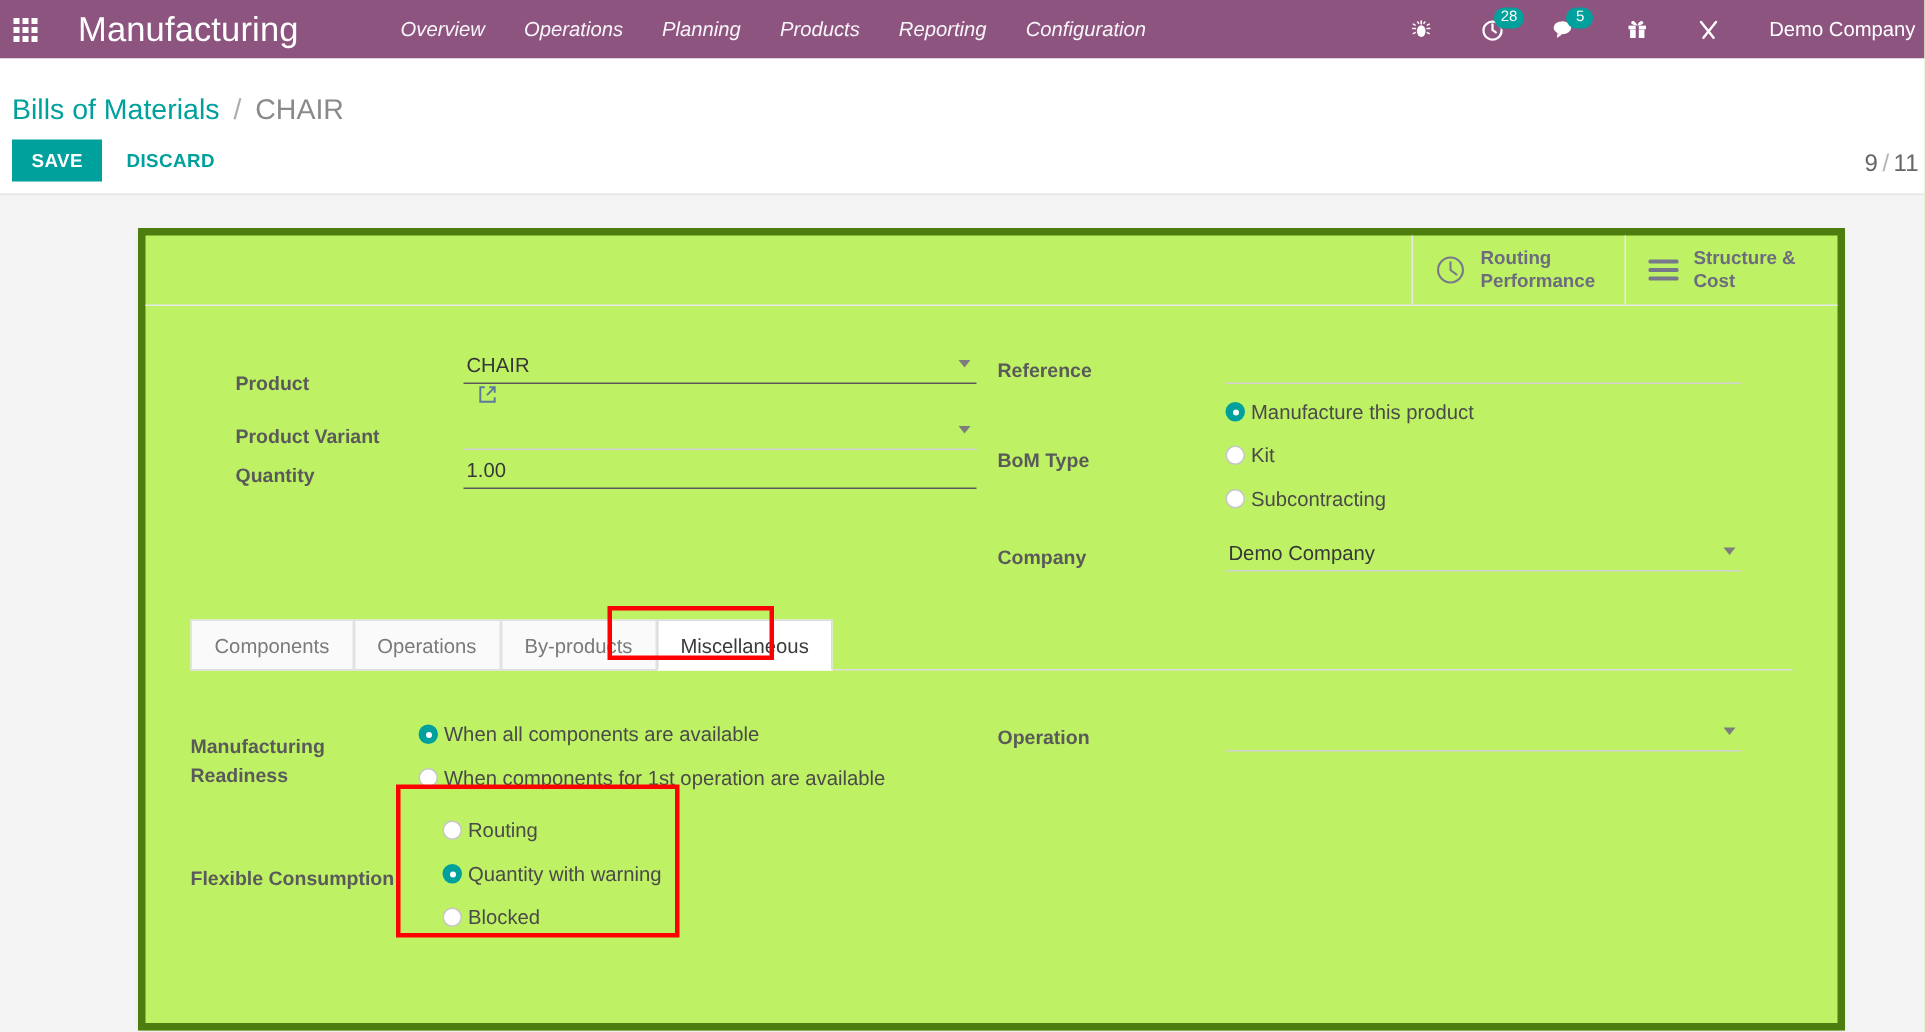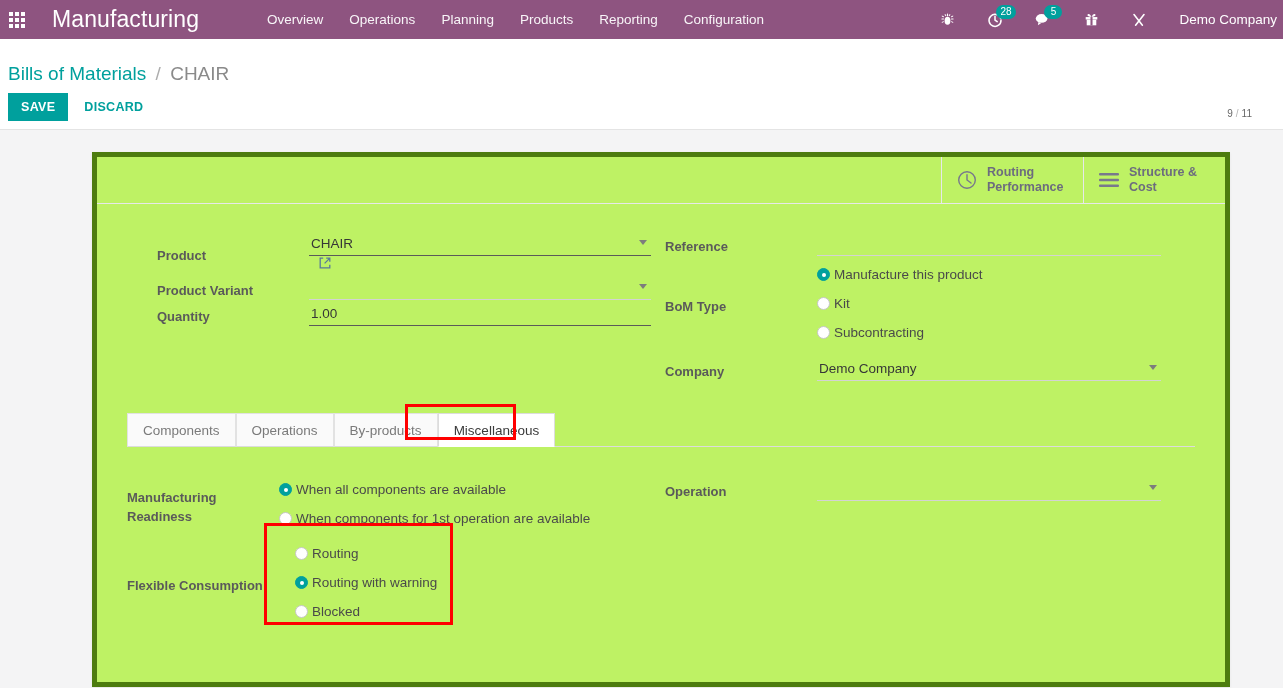--- a/index.html
+++ b/index.html
@@ -40,20 +40,21 @@
     letter-spacing: .1px;
     margin-left: 18px;
     color: #fff;
     white-space: nowrap;
   }
   .menu-items {
     display: flex;
     align-items: center;
     margin-left: 55px;
     gap: 0px;
+    font-style: italic;
   }
   .menu-items a {
     color: rgba(255,255,255,.94);
     text-decoration: none;
     font-size: 13.5px;
     padding: 11px 13px;
     white-space: nowrap;
     cursor: pointer;
   }
   .nav-right {
@@ -129,23 +130,23 @@
     color: #00A09D;
     font-size: 12.5px;
     font-weight: bold;
     letter-spacing: .3px;
     padding: 7px 6px;
     cursor: pointer;
     font-family: "Liberation Sans", sans-serif;
   }
   .pager {
     position: absolute;
-    right: 31px;
+    right: 4px;
     bottom: 10px;
-    font-size: 10px;
+    font-size: 16px;
     color: #666;
     white-space: nowrap;
     cursor: pointer;
   }
   .pager .sep { color: #b5b5b5; margin: 0 3px; }
 
   
   .sheet-wrap {
     padding: 22px 0 0 0;
     height: calc(688px - 39px - 77px);
@@ -524,21 +525,21 @@
 
           <div class="f-row" style="margin-top:6px">
             <div class="f-label wide">Flexible Consumption</div>
             <div class="f-field" style="padding-left:16px">
               <div class="radio-row">
                 <span class="radio"></span>
                 <span class="radio-label">Routing</span>
               </div>
               <div class="radio-row">
                 <span class="radio on"></span>
-                <span class="radio-label">Routing with warning</span>
+                <span class="radio-label">Quantity with warning</span>
               </div>
               <div class="radio-row">
                 <span class="radio"></span>
                 <span class="radio-label">Blocked</span>
               </div>
             </div>
           </div>
 
         </div>
 

